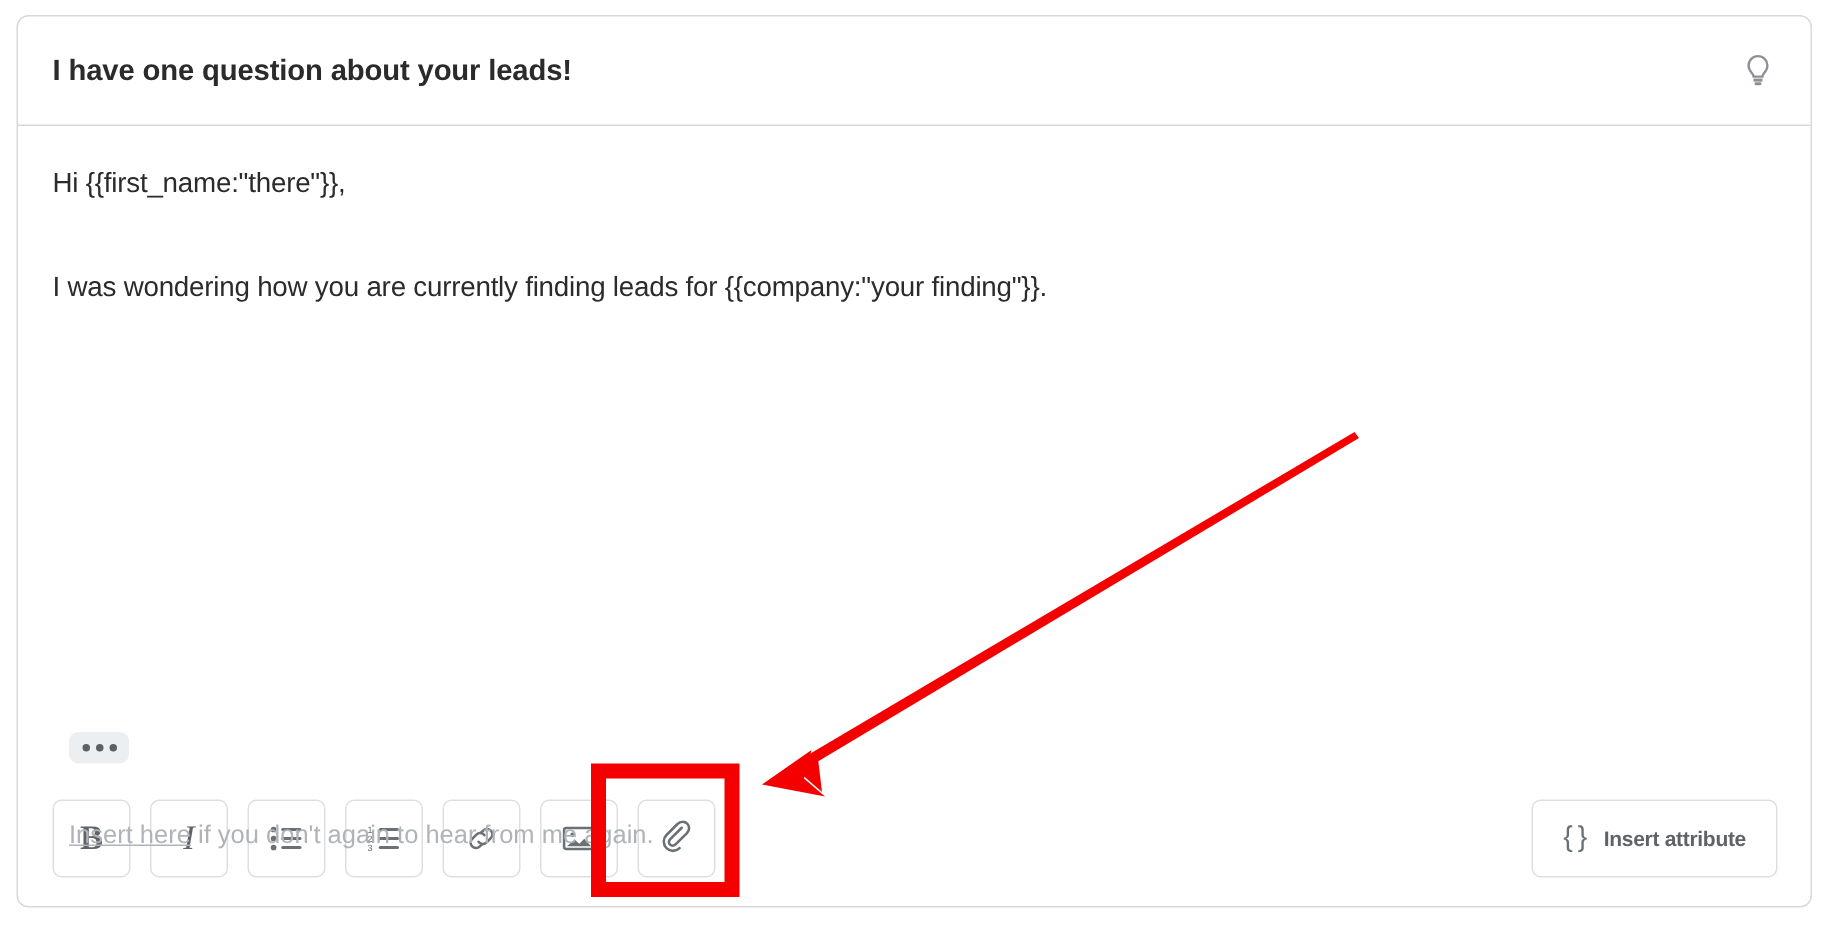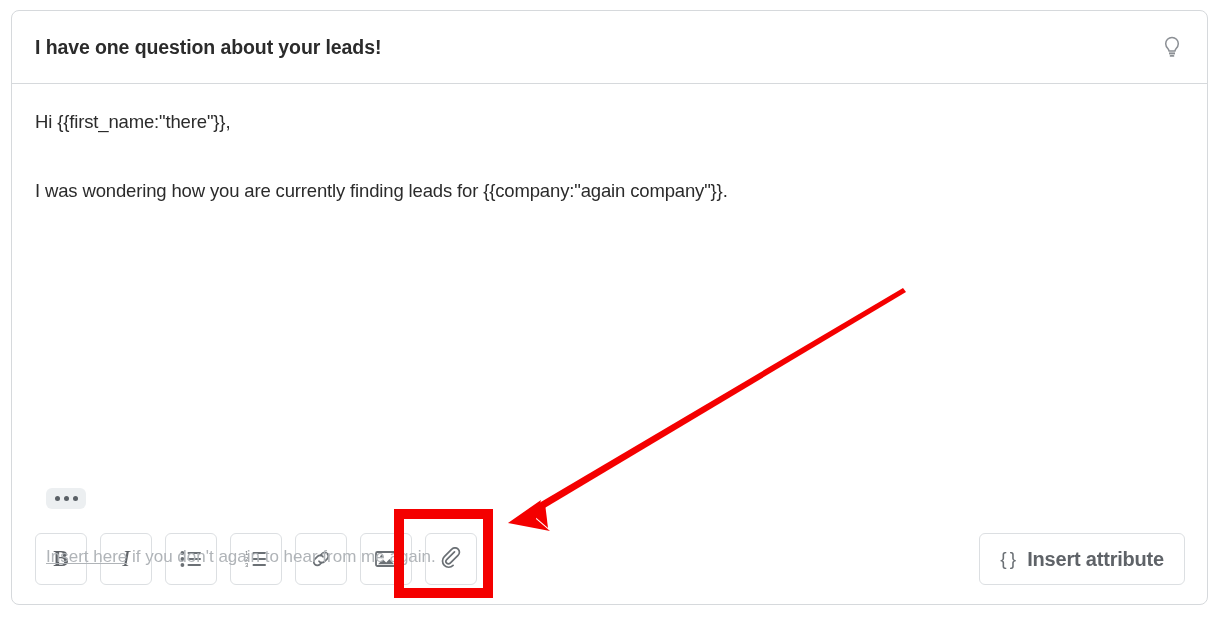--- a/index.html
+++ b/index.html
@@ -165,21 +165,21 @@
     gap: 12px;
     padding: 0 20px;
   }
   .insert-attr-btn .brace {
     font-size: 19px;
     color: #6b7075;
     font-family: "Liberation Sans", sans-serif;
     letter-spacing: -1px;
   }
   .insert-attr-btn .label {
-    font-size: 20px;
+    font-size: 14px;
     font-weight: bold;
     color: #5f6368;
     white-space: nowrap;
     letter-spacing: -0.2px;
   }
 
   
   .annot-box {
     position: absolute;
     left: 394px;
@@ -211,21 +211,21 @@
         <path d="M10 1.4c-3.5 0-6.3 2.8-6.3 6.3 0 2.3 1.2 3.9 2.3 5.1.5.6.9 1.1.9 1.7v.6h6.2v-.6c0-.6.4-1.1.9-1.7 1.1-1.2 2.3-2.8 2.3-5.1 0-3.5-2.8-6.3-6.3-6.3z" stroke="#8b8f94" stroke-width="1.5" stroke-linejoin="round"></path>
         <rect x="7" y="16.4" width="6" height="2" fill="#8b8f94"></rect>
         <rect x="7.7" y="18.9" width="4.6" height="1.9" rx="0.9" fill="#8b8f94"></rect>
       </svg>
     </div>
   </div>
 
   <div class="body-area">
     <div class="body-line">Hi {{first_name:"there"}},</div>
     <div class="body-gap"></div>
-    <div class="body-line">I was wondering how you are currently finding leads for {{company:"again company"}}.</div>
+    <div class="body-line">I was wondering how you are currently finding leads for {{company:"your finding"}}.</div>
 
     <div class="ellipsis-pill">
       <i></i>
       <i></i>
       <i></i>
     </div>
 
     <div class="unsub-line">
       <span class="unsub-link">Insert here</span><span> if you don't again to hear from me again.</span>
     </div>

